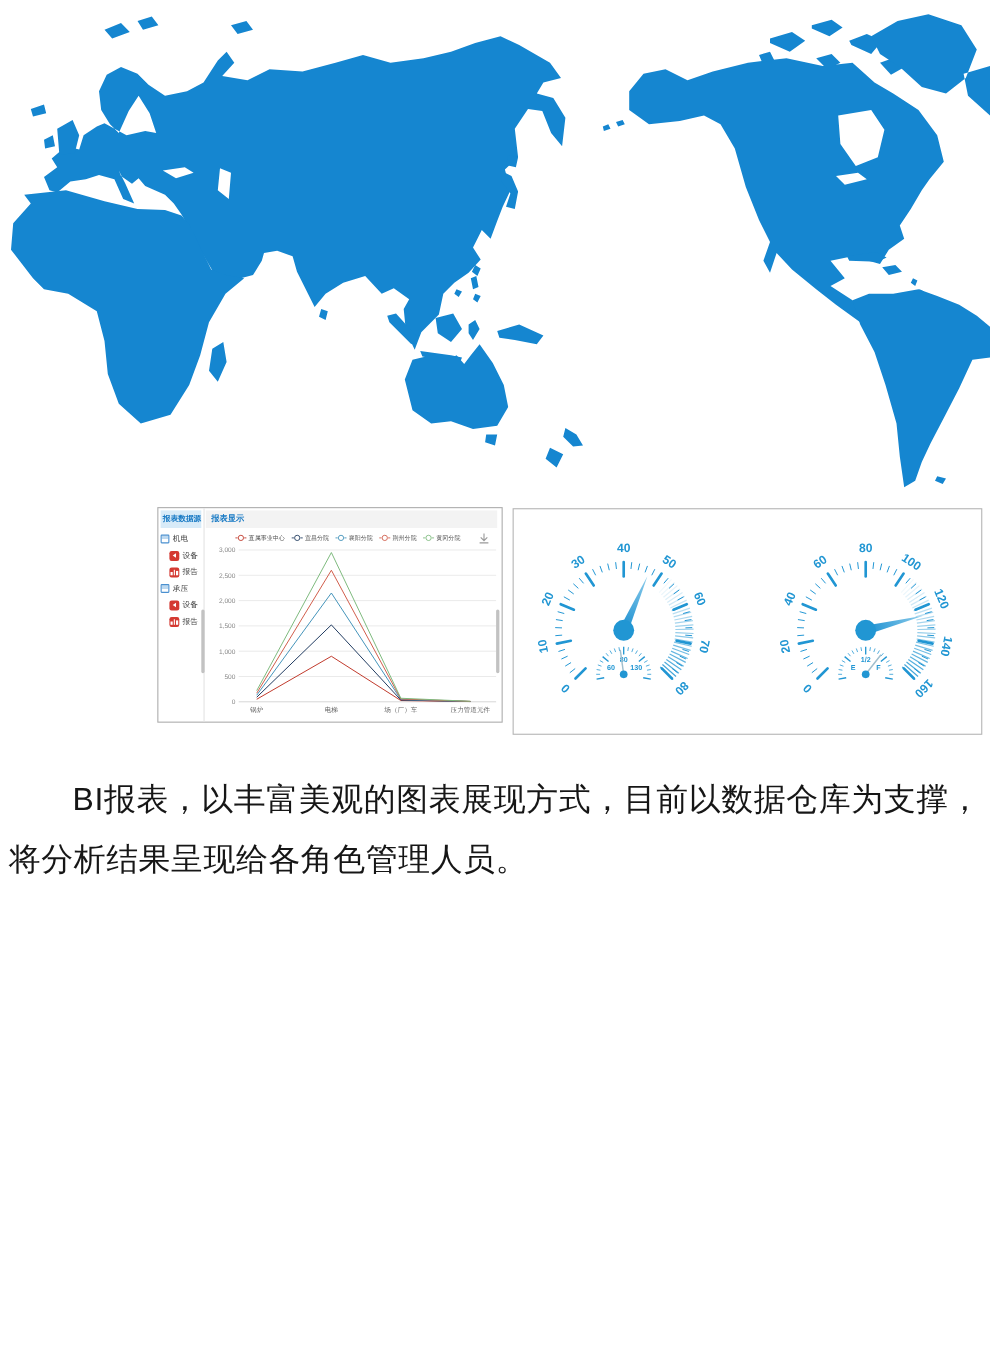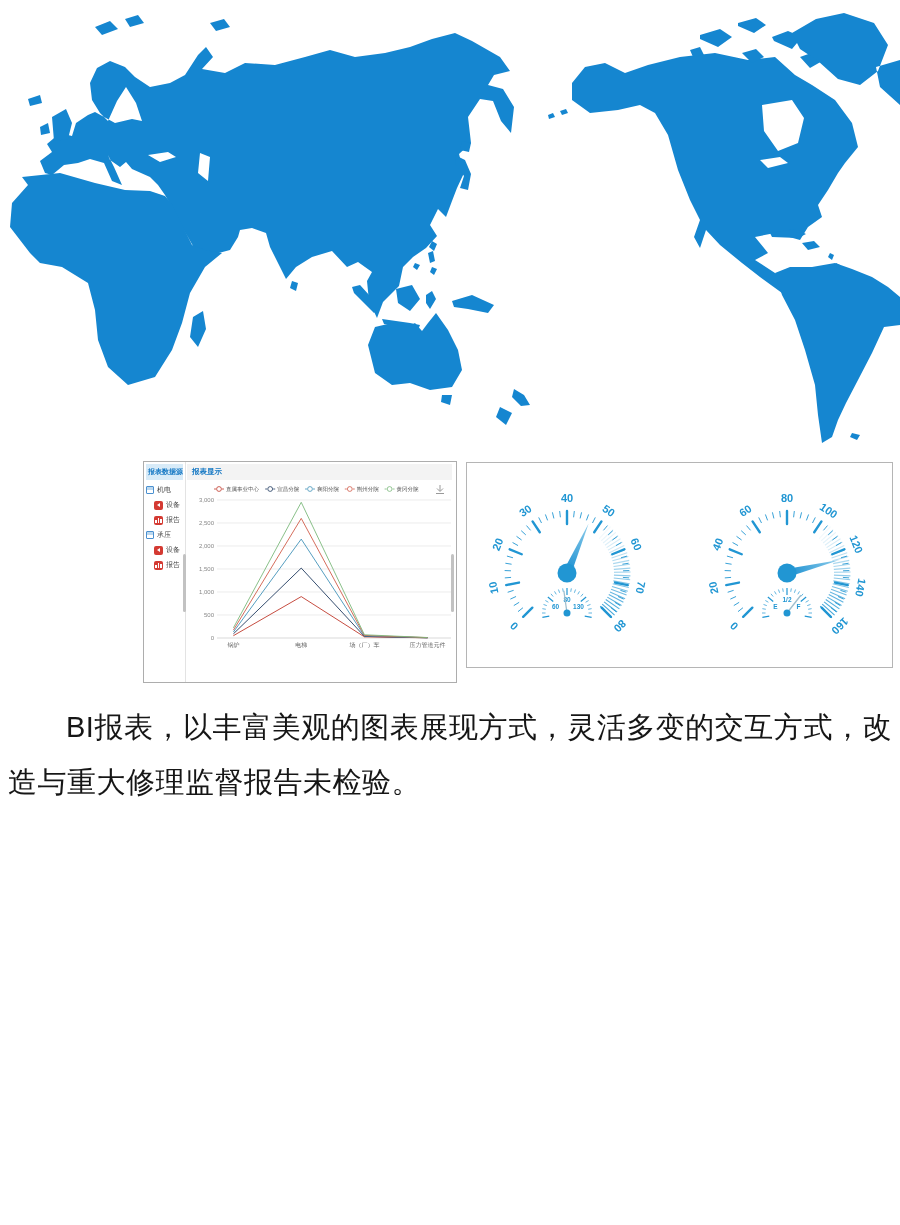--- a/index.html
+++ b/index.html
@@ -3,21 +3,21 @@
 <meta charset="utf-8">
 <style>
   html,body{margin:0;padding:0;background:#ffffff;}
   body{width:900px;height:1225px;position:relative;overflow:hidden;
        font-family:"Liberation Sans","DejaVu Sans",sans-serif;}
 
   
   #map-wrap{position:absolute;left:0;top:5px;width:900px;height:450px;}
 
   
-  #bi-panel{position:absolute;left:143px;top:461px;width:314px;height:222px;
+  #bi-panel{position:absolute;left:143px;top:461px;width:314px;height:196px;
             border:1px solid #adadad;box-sizing:border-box;background:#fff;}
   #sidebar{position:absolute;left:0;top:0;bottom:0;width:41px;border-right:1px solid #e3e3e3;}
   .sb-title{background:#d8ebf8;color:#1779c4;font-size:7px;font-weight:bold;
             padding:3px 2px;margin:2px 2px 3px 2px;white-space:nowrap;}
   .sb-row{display:flex;align-items:center;gap:3px;margin:5px 2px;}
   .sb-child{margin-left:10px;}
   .sb-label{font-size:7px;color:#444;white-space:nowrap;}
   .ic-folder{width:8px;height:8px;border:1px solid #4a90d0;box-sizing:border-box;
              background:linear-gradient(#bcd8ef 0 3px,#ffffff 3px);border-radius:1px;flex:0 0 auto;}
   .ic-red{width:9px;height:9px;background:#d43a32;border-radius:2px;display:flex;
@@ -430,14 +430,14 @@
         <text x="308.52168129283393" y="145.89686968378342" text-anchor="middle" font-size="6.5" font-weight="bold" fill="#2196d3">E</text>
         <text x="320" y="139" text-anchor="middle" font-size="6.5" font-weight="bold" fill="#2196d3">1/2</text>
         <text x="331.47831870716607" y="145.89686968378342" text-anchor="middle" font-size="6.5" font-weight="bold" fill="#2196d3">F</text>
         <line x1="320" y1="150" x2="333.8523831948273" y2="132.26975804384875" stroke="#9fbecd" stroke-width="1.3"></line>
         <circle cx="320" cy="150" r="3.5" fill="#2196d3"></circle>
       </g>
     </svg>
 </div>
 
 <div id="text-block">
-  <p>BI报表，以丰富美观的图表展现方式，灵活多变的交互方式，改造与重大修理监督报告未检验。</p>
+  <p>BI报表，以丰富美观的图表展现方式，目前以数据仓库为支撑，将分析结果呈现给各角色管理人员。</p>
 </div>
 
 </body></html>

